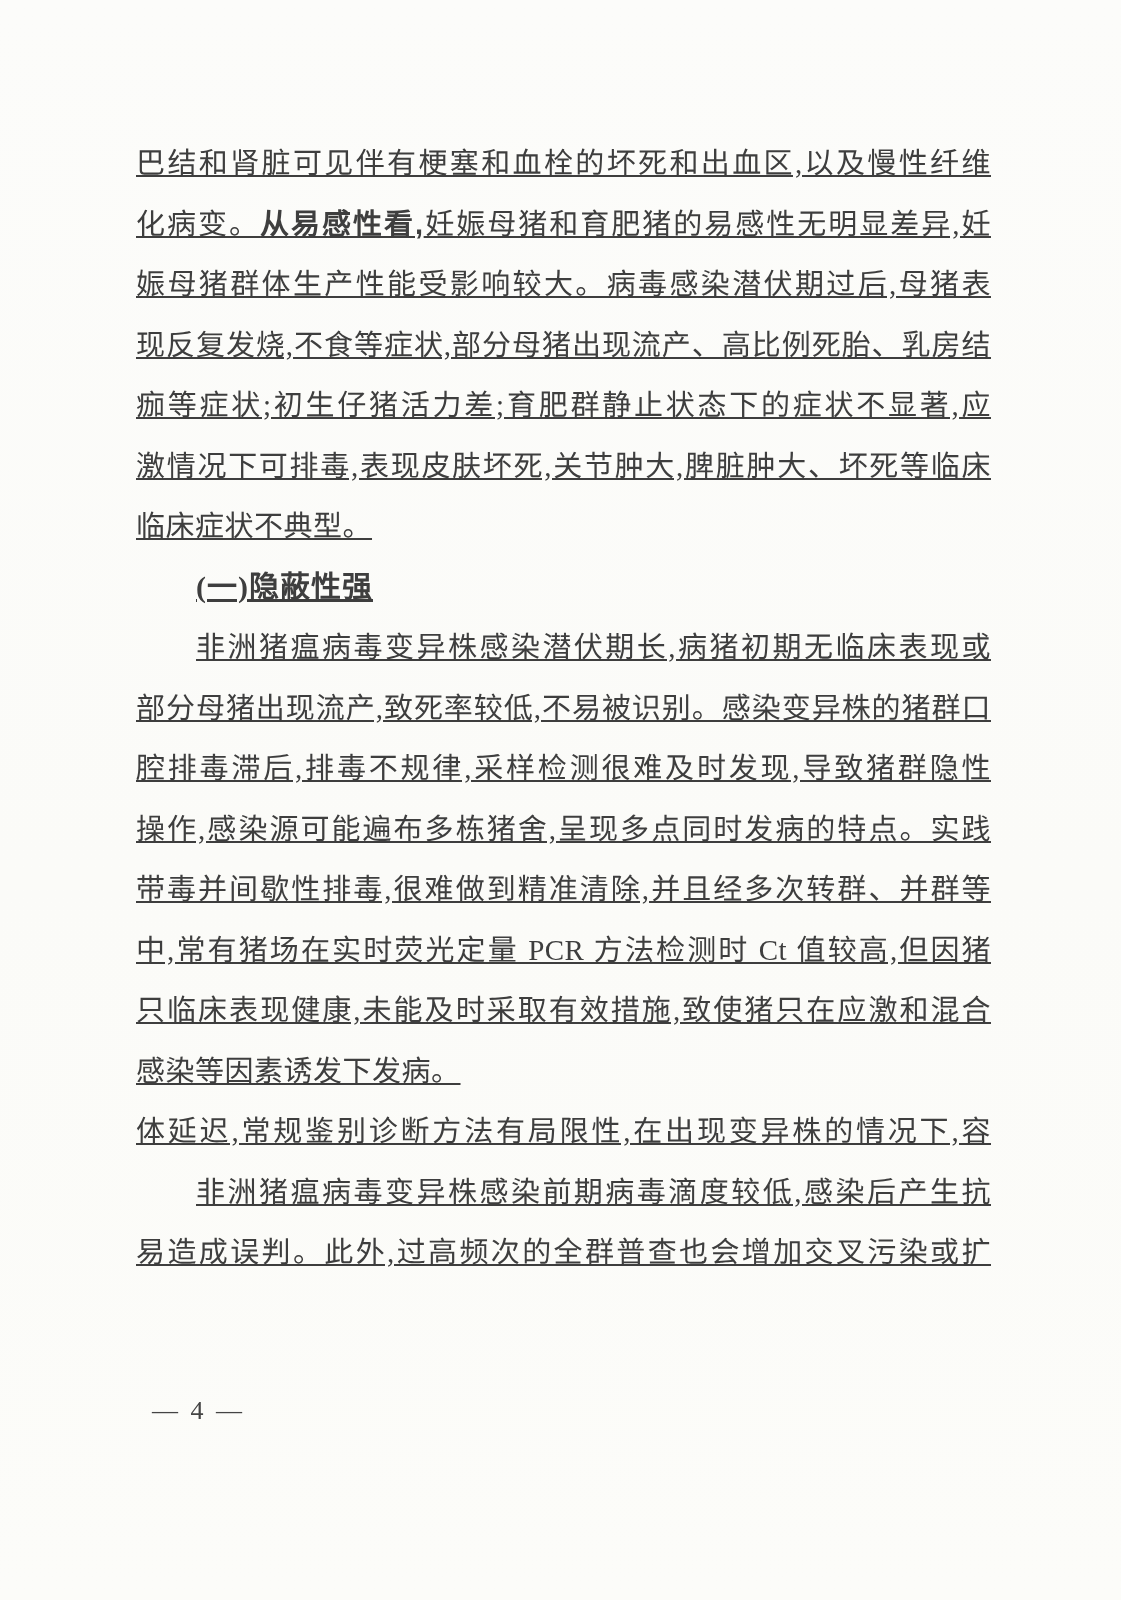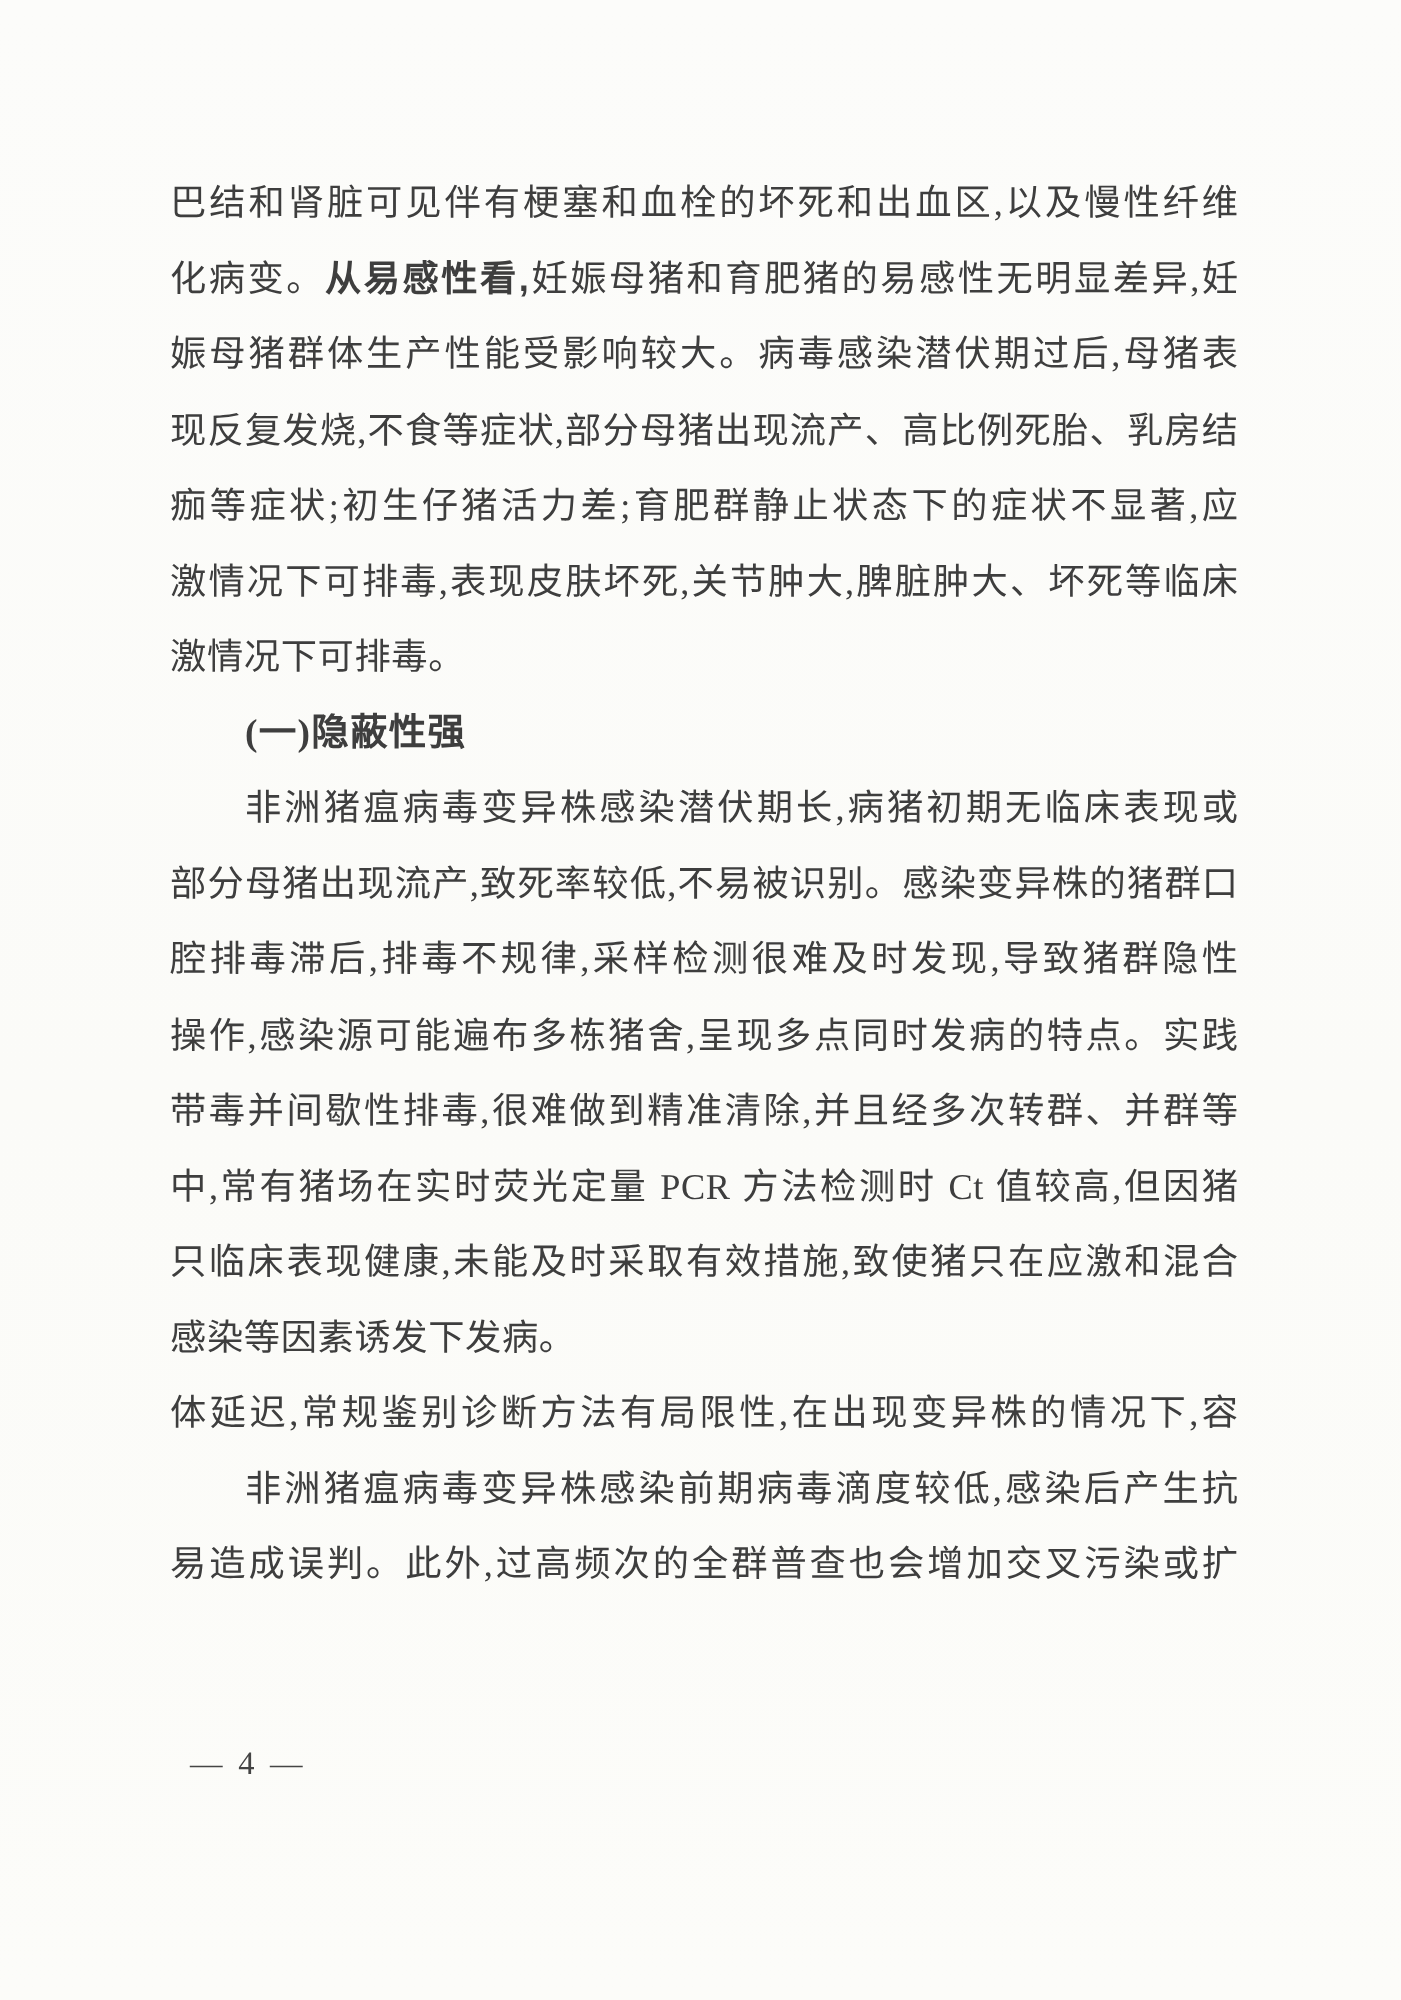--- a/index.html
+++ b/index.html
@@ -23,20 +23,21 @@
     left: 136px;
     top: 133px;
     width: 855px;
   }
   .line {
     height: 60.5px;
     line-height: 60.5px;
     font-size: 29px;
     letter-spacing: 0.5px;
     white-space: nowrap;
+    text-decoration: underline;
   }
   .jl {
     text-align: justify;
     text-align-last: justify;
     text-justify: inter-character;
     white-space: normal;
   }
   .indent {
     text-indent: 60px;
   }
@@ -72,21 +73,21 @@
   <div class="textblock">
 
     <div class="line jl">巴结和肾脏可见伴有梗塞和血栓的坏死和出血区,以及慢性纤维</div>
 
     <div class="line jl"><span>化病变。</span><span class="bold-hei">从易感性看,</span><span>妊娠母猪和育肥猪的易感性无明显差异,妊</span></div>
 
     <div class="line jl">娠母猪群体生产性能受影响较大。病毒感染潜伏期过后,母猪表</div>
     <div class="line jl">现反复发烧,不食等症状,部分母猪出现流产、高比例死胎、乳房结</div>
     <div class="line jl">痂等症状;初生仔猪活力差;育肥群静止状态下的症状不显著,应</div>
     <div class="line jl">激情况下可排毒,表现皮肤坏死,关节肿大,脾脏肿大、坏死等临床</div>
-    <div class="line">激情况下可排毒。</div>
+    <div class="line">临床症状不典型。</div>
 
 
     <div class="line h-sub indent">(一)隐蔽性强</div>
 
     <div class="line jl indent">非洲猪瘟病毒变异株感染潜伏期长,病猪初期无临床表现或</div>
     <div class="line jl">部分母猪出现流产,致死率较低,不易被识别。感染变异株的猪群口</div>
     <div class="line jl">腔排毒滞后,排毒不规律,采样检测很难及时发现,导致猪群隐性</div>
     <div class="line jl">操作,感染源可能遍布多栋猪舍,呈现多点同时发病的特点。实践</div>
     <div class="line jl">带毒并间歇性排毒,很难做到精准清除,并且经多次转群、并群等</div>
     <div class="line jl">中,常有猪场在实时荧光定量 PCR 方法检测时 Ct 值较高,但因猪</div>

